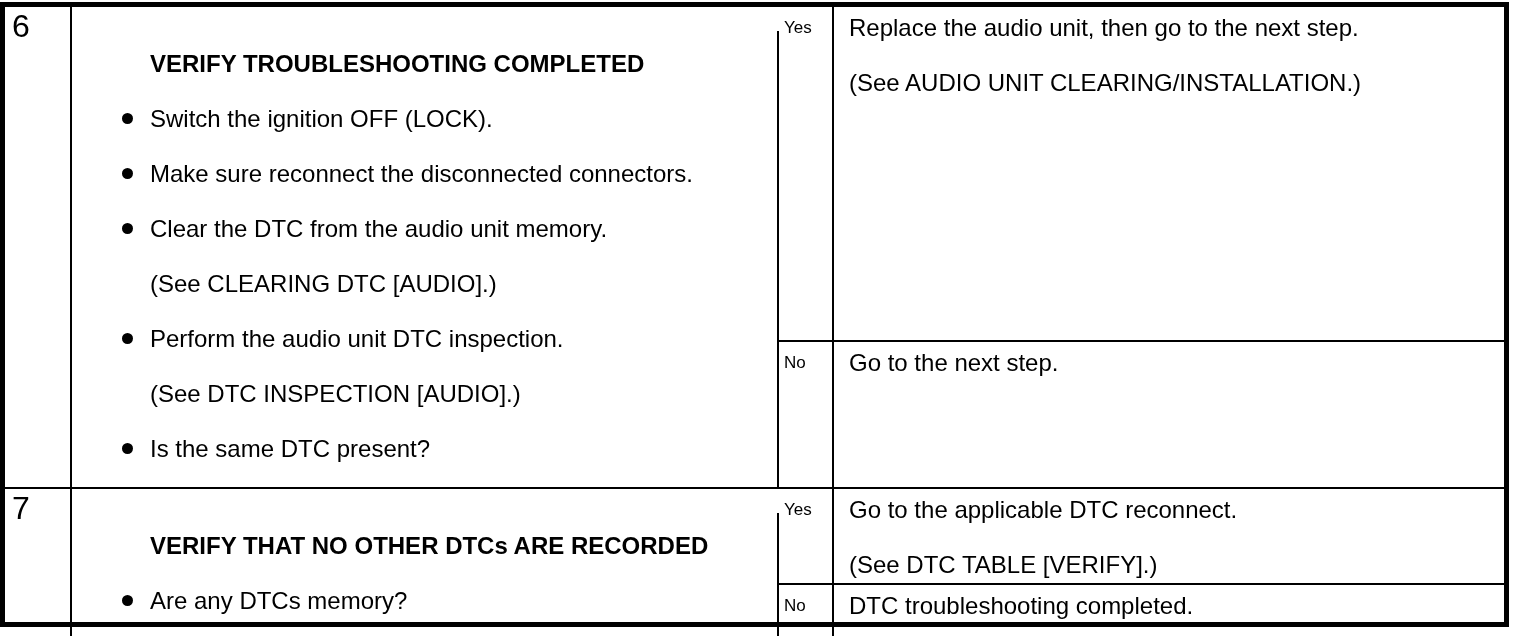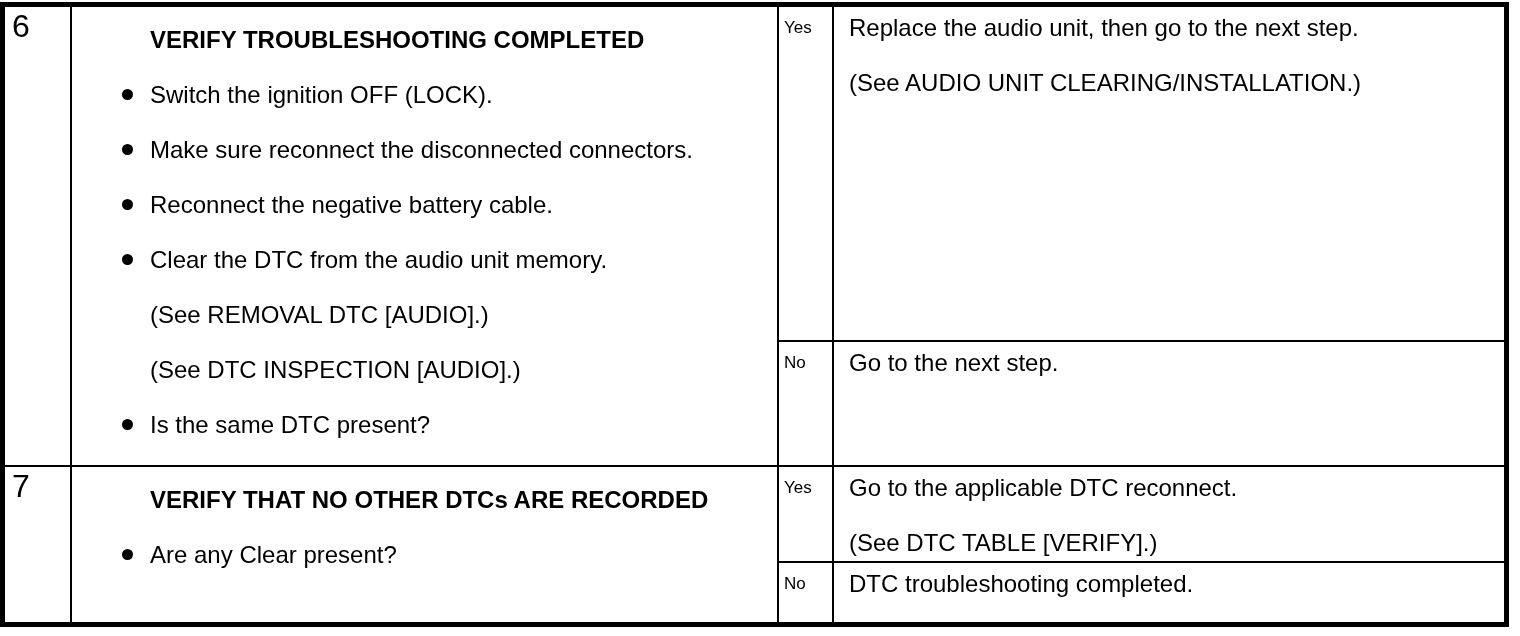--- a/index.html
+++ b/index.html
@@ -43,20 +43,21 @@
     line-height: 34px;
   }
 
   
   .cell-action {
     width: 627px;
     flex: 0 0 627px;
     padding-left: 78px;
     padding-top: 18px;
     border-right: 2px solid #000000;
+    margin-top: 24px;
   }
 
   
   .cell-results {
     flex: 1 1 auto;
     display: flex;
     flex-direction: column;
   }
   .result-sub { display: flex; flex-direction: row; }
   .sub-6-yes { height: 333px; border-bottom: 2px solid #000000; }
@@ -116,28 +117,28 @@
       <div class="line">
         <span class="dot"></span>
         <span>Switch the ignition OFF (LOCK).</span>
       </div>
       <div class="line">
         <span class="dot"></span>
         <span>Make sure reconnect the disconnected connectors.</span>
       </div>
       <div class="line">
         <span class="dot"></span>
-        <span>Reconnect the negative battery cable.</span>
-      </div>
-      <div class="line">
-        <span class="dot"></span>
         <span>Clear the DTC from the audio unit memory.</span>
       </div>
       <div class="line">
-        <span>(See REMOVAL DTC [AUDIO].)</span>
+        <span>(See CLEARING DTC [AUDIO].)</span>
+      </div>
+      <div class="line">
+        <span class="dot"></span>
+        <span>Perform the audio unit DTC inspection.</span>
       </div>
       <div class="line">
         <span>(See DTC INSPECTION [AUDIO].)</span>
       </div>
       <div class="line">
         <span class="dot"></span>
         <span>Is the same DTC present?</span>
       </div>
     </div>
 
@@ -174,21 +175,21 @@
     <div class="cell-num">
       <span>7</span>
     </div>
 
     <div class="cell-action">
       <div class="line title-line">
         <span>VERIFY THAT NO OTHER DTCs ARE RECORDED</span>
       </div>
       <div class="line">
         <span class="dot"></span>
-        <span>Are any Clear present?</span>
+        <span>Are any DTCs memory?</span>
       </div>
     </div>
 
     <div class="cell-results">
       <div class="result-sub sub-7-yes">
         <div class="cell-answer">
           <span>Yes</span>
         </div>
         <div class="cell-result">
           <div class="line">

